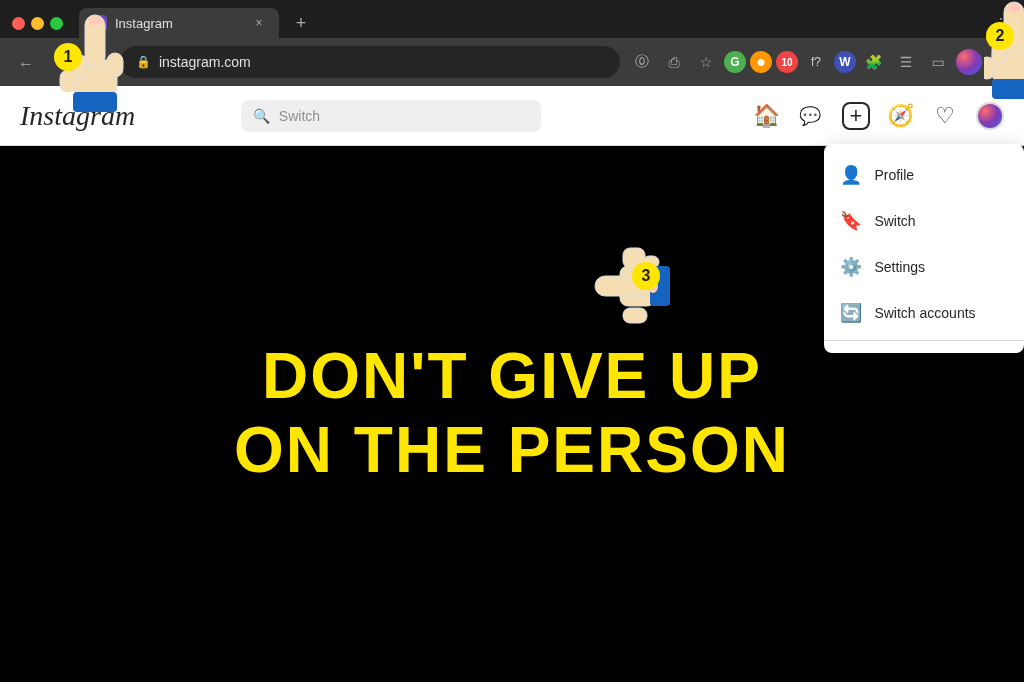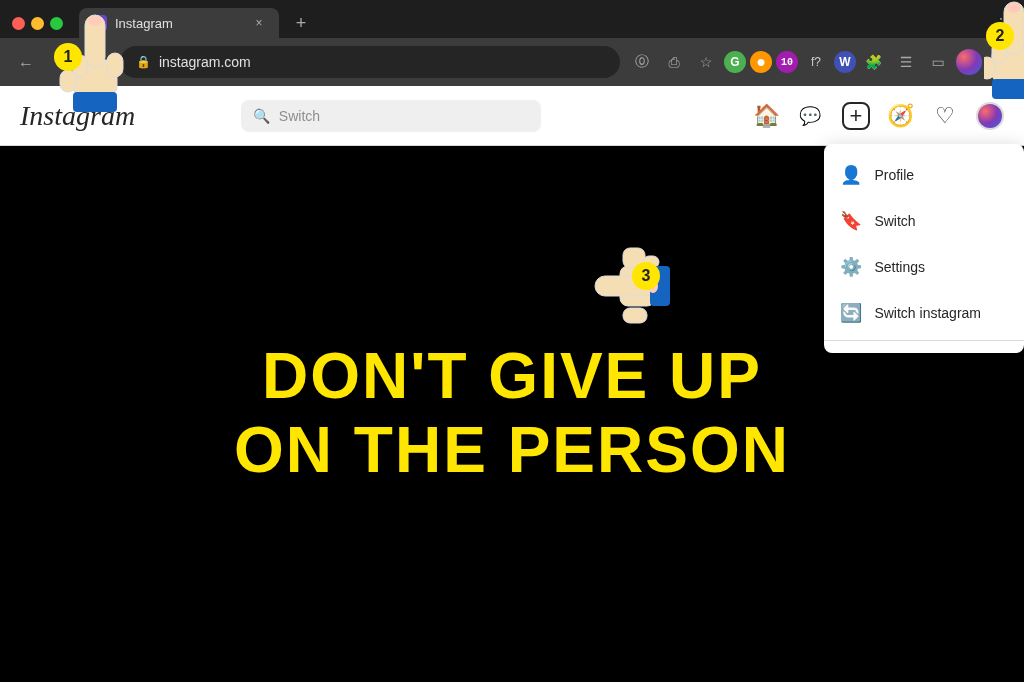--- a/index.html
+++ b/index.html
@@ -156,21 +156,21 @@
       border-radius: 50%;
       display: flex;
       align-items: center;
       justify-content: center;
       font-size: 12px;
       font-weight: bold;
       cursor: pointer;
     }
     .ext-green { background: #4caf50; color: white; }
     .ext-orange { background: #ff9800; color: white; }
-    .ext-blue { background: #a21caf; color: white; font-family: Liberation Mono, monospace; }
+    .ext-blue { background: #ef4444; color: white; }
     .profile-icon {
       width: 26px;
       height: 26px;
       border-radius: 50%;
       background: radial-gradient(circle at 30% 30%, #ff6b6b, #833ab4, #405de6);
       cursor: pointer;
     }
     .menu-dots {
       color: #aaa;
       font-size: 18px;
@@ -434,21 +434,21 @@
       <div class="dropdown-item">
         <span class="dropdown-icon">🔖</span>
         <span>Switch</span>
       </div>
       <div class="dropdown-item">
         <span class="dropdown-icon">⚙️</span>
         <span>Settings</span>
       </div>
       <div class="dropdown-item">
         <span class="dropdown-icon">🔄</span>
-        <span>Switch instagram</span>
+        <span>Switch accounts</span>
       </div>
       <div class="dropdown-divider"></div>
     </div>
   </div>
 
   <div class="main-content">
 
     <div style="position:absolute; left:580px; top:100px; pointer-events:none; z-index:150;">
       <svg width="120" height="80" viewBox="0 0 120 80">
 

